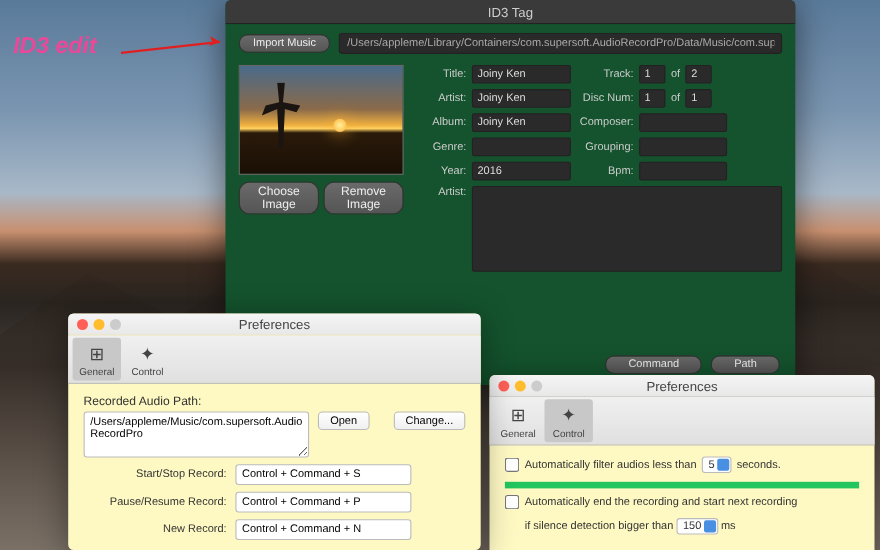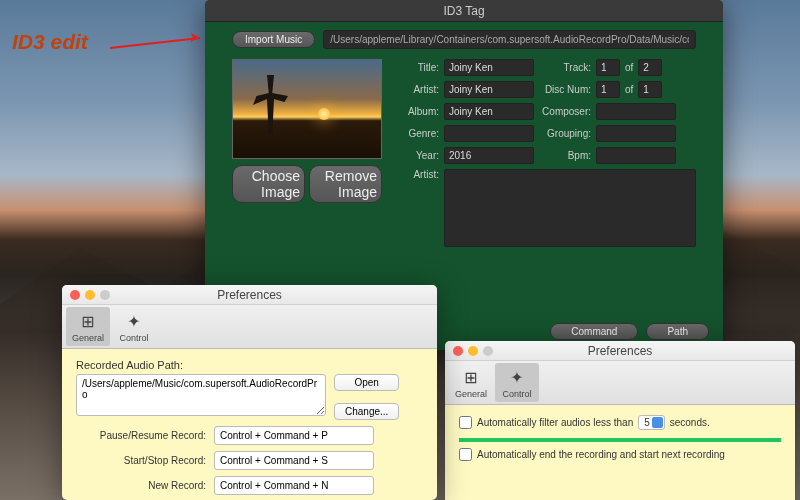--- a/index.html
+++ b/index.html
@@ -1,34 +1,34 @@
 <!DOCTYPE html>
 <html><head>
 <meta charset="utf-8">
 <style>
 * { margin: 0; padding: 0; box-sizing: border-box; font-family: -apple-system, BlinkMacSystemFont, "Helvetica Neue", sans-serif; }
 body { width: 800px; height: 500px; overflow: hidden; position: relative; background: linear-gradient(180deg, #5a7a9a 0%, #7a95b0 20%, #a8b8c8 35%, #c89070 42%, #3a2a20 48%, #2a2520 55%, #4a4540 70%, #6a6055 85%, #8a8075 100%); }
 .mountains { position: absolute; bottom: 0; left: 0; right: 0; height: 280px; background: linear-gradient(180deg, transparent 0%, rgba(40,30,25,0.3) 20%, rgba(50,40,35,0.8) 40%, rgba(120,110,100,0.9) 100%); clip-path: polygon(0 30%, 10% 10%, 20% 25%, 30% 5%, 40% 20%, 50% 8%, 60% 22%, 70% 0%, 80% 15%, 90% 3%, 100% 18%, 100% 100%, 0 100%); }
-.annot { position: absolute; top: 30px; left: 12px; color: #c2410c; font-weight: bold; font-size: 21px; font-style: italic; z-index: 100; }
+.annot { position: absolute; top: 30px; left: 12px; color: #ec4899; font-weight: bold; font-size: 21px; font-style: italic; z-index: 100; }
 .arrow { position: absolute; top: 30px; left: 105px; z-index: 100; }
 .arrow svg { width: 110px; height: 30px; }
 
 .id3-win { position: absolute; top: 0; left: 205px; width: 518px; height: 350px; background: #14532d; border-radius: 5px 5px 0 0; box-shadow: 0 5px 30px rgba(0,0,0,0.5); z-index: 10; }
 .id3-titlebar { height: 22px; background: #3a3a3a; border-radius: 5px 5px 0 0; text-align: center; font-size: 12px; color: #ccc; line-height: 22px; border-bottom: 1px solid #222; }
-.id3-body { padding: 8px 27px; }
+.id3-body { padding: 8px 12px; }
 .id3-top { display: flex; gap: 8px; align-items: center; margin-bottom: 10px; }
 .btn-dark { background: linear-gradient(180deg, #6a6a6a, #555); border: 1px solid #333; border-radius: 10px; color: #eee; font-size: 10px; padding: 2px 12px; cursor: pointer; }
 .path-field { flex: 1; background: #2a2a2a; border: 1px solid #222; border-radius: 3px; color: #aaa; font-size: 10px; padding: 3px 6px; }
 .id3-content { display: flex; gap: 12px; }
 .id3-left { width: 150px; }
 .artwork { width: 150px; height: 100px; background: linear-gradient(180deg, #4a6a8a 0%, #8a6a4a 40%, #f0b040 55%, #ffd060 58%, #2a1a0a 62%, #1a0f05 100%); border: 1px solid #666; position: relative; overflow: hidden; }
 .artwork::before { content: ''; position: absolute; left: 20px; top: 15px; width: 35px; height: 60px; background: #1a1510; clip-path: polygon(40% 0, 60% 0, 55% 30%, 100% 35%, 90% 45%, 60% 40%, 55% 100%, 45% 100%, 40% 40%, 0 50%, 10% 35%, 45% 30%); }
 .artwork::after { content: ''; position: absolute; top: 48px; left: 85px; width: 12px; height: 12px; background: radial-gradient(circle, #fff0a0, #ffb030); border-radius: 50%; box-shadow: 0 0 15px #ffb030; }
 .img-btns { display: flex; gap: 4px; margin-top: 6px; }
-.img-btns .btn-dark { flex: 1; font-size: 14px; padding: 2px 4px; text-align: right; }
+.img-btns .btn-dark { flex: 1; font-size: 11px; padding: 2px 4px; }
 .id3-fields { flex: 1; display: flex; flex-direction: column; gap: 5px; }
 .field-row { display: flex; align-items: center; gap: 5px; }
 .field-label { width: 45px; text-align: right; color: #ccc; font-size: 10px; }
 .field-input { background: #2a2a2a; border: 1px solid #222; border-radius: 2px; color: #ddd; font-size: 10px; padding: 2px 4px; }
 .w-med { width: 90px; }
 .w-sm { width: 24px; }
 .of-label { color: #ccc; font-size: 10px; }
 .lyrics-area { background: #2a2a2a; border: 1px solid #222; border-radius: 2px; height: 78px; flex: 1; }
 .id3-footer { position: absolute; bottom: 10px; right: 14px; display: flex; gap: 8px; }
 .id3-footer .btn-dark { padding: 2px 20px; }
@@ -49,21 +49,21 @@
 .pref-body label { display: block; margin-bottom: 3px; }
 .path-row { display: flex; gap: 8px; align-items: flex-start; }
 .text-input { border: 1px solid #bbb; border-radius: 3px; padding: 3px 5px; font-size: 10px; background: #fff; }
 .path-input { width: 250px; height: 42px; }
 .btn-light { background: linear-gradient(180deg, #fff, #f0f0f0); border: 1px solid #bbb; border-radius: 4px; font-size: 10px; padding: 2px 10px; cursor: pointer; }
 .shortcut-row { display: flex; align-items: center; gap: 8px; margin-top: 6px; }
 .shortcut-label { width: 130px; text-align: right; font-size: 10px; }
 .shortcut-input { width: 160px; }
 .check-row { display: flex; align-items: center; gap: 5px; font-size: 10px; margin-bottom: 8px; }
 .group-label { font-size: 10px; color: #666; margin: 8px 0 4px 0; }
-.group-box { border-top: 4px solid #22c55e; padding-top: 6px; }
+.group-box { border-top: 6px solid #22c55e; padding-top: 6px; }
 .indent { margin-left: 18px; font-size: 10px; }
 .num-sel { background: #fff; border: 1px solid #bbb; border-radius: 3px; padding: 1px 14px 1px 5px; font-size: 10px; position: relative; display: inline-block; }
 .num-sel::after { content: ''; position: absolute; right: 1px; top: 1px; bottom: 1px; width: 11px; background: #4a90e2; border-radius: 2px; }
 </style>
 </head>
 <body>
 
 <div class="mountains"></div>
 
 <div class="annot">ID3 edit</div>
@@ -153,32 +153,32 @@
       </div>
     <div class="tb-item">
         <div class="tb-icon">✦</div>
         <span>Control</span>
       </div>
   </div>
   <div class="pref-body">
     <label>Recorded Audio Path:</label>
     <div class="path-row">
       <textarea class="text-input path-input" style="">/Users/appleme/Music/com.supersoft.AudioRecordPro</textarea>
-      <div style="display:flex;flex-direction:column;gap:12px">
+      <div style="display:flex;flex-direction:row;gap:22px">
         <button class="btn-light">Open</button>
         <button class="btn-light">Change...</button>
       </div>
+    </div>
+    <div class="shortcut-row">
+      <span class="shortcut-label">Start/Stop Record:</span>
+      <input class="text-input shortcut-input" value="Control + Command + S" style="">
     </div>
     <div class="shortcut-row">
       <span class="shortcut-label">Pause/Resume Record:</span>
       <input class="text-input shortcut-input" value="Control + Command + P" style="">
-    </div>
-    <div class="shortcut-row">
-      <span class="shortcut-label">Start/Stop Record:</span>
-      <input class="text-input shortcut-input" value="Control + Command + S" style="">
     </div>
     <div class="shortcut-row">
       <span class="shortcut-label">New Record:</span>
       <input class="text-input shortcut-input" value="Control + Command + N" style="">
     </div>
   </div>
 </div>
 
 <div class="pref-win pref2">
   <div class="pref-titlebar">
@@ -204,15 +204,20 @@
       <input type="checkbox" style="">
       <span>Automatically filter audios less than</span>
       <span class="num-sel">5</span>
       <span>seconds.</span>
     </div>
     <div class="group-box">
       <div class="check-row">
         <input type="checkbox" style="">
         <span>Automatically  end the recording and start next recording</span>
       </div>
+      <div class="indent">
+        <span>if silence detection bigger than</span>
+        <span class="num-sel">150</span>
+        <span>ms</span>
+      </div>
     </div>
   </div>
 </div>
 
 </body></html>

